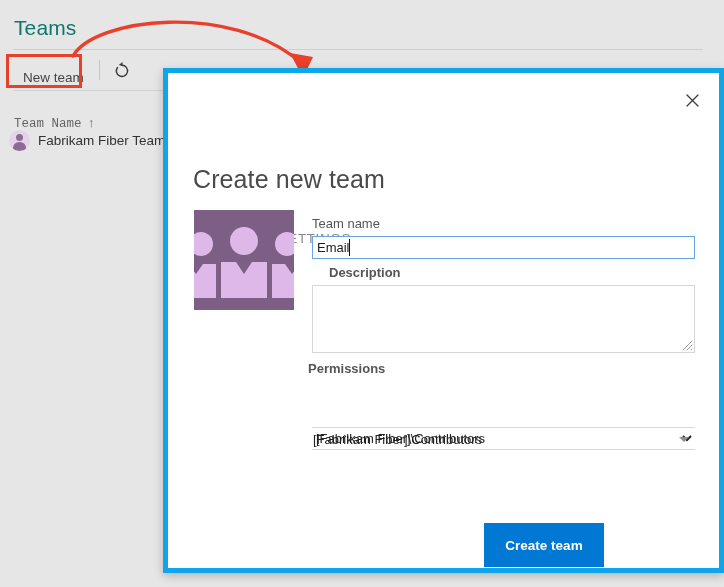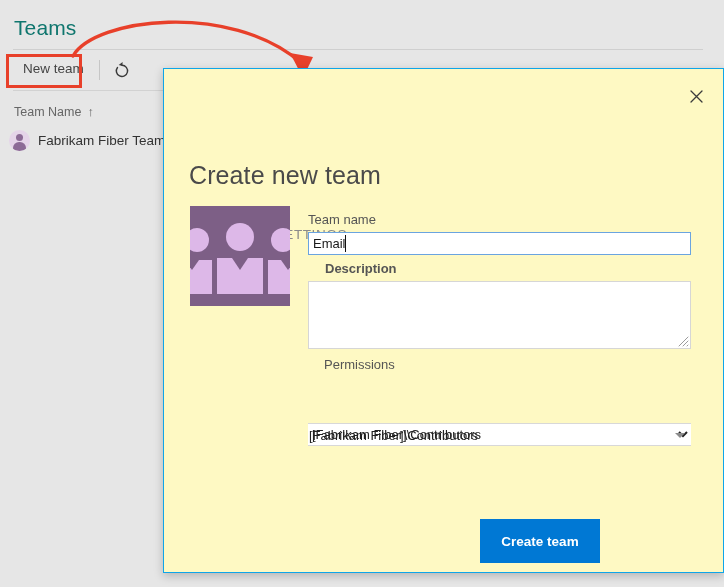--- a/index.html
+++ b/index.html
@@ -47,21 +47,21 @@
 
   .toolbar {
     position: absolute;
     left: 13px; top: 54px;
     height: 34px;
   }
 
   .toolbar-btn {
     position: absolute;
     left: 0; top: 0;
-    padding: 7px 10px 7px 10px;
+    padding: 16px 10px 7px 10px;
     font-size: 13.5px;
     color: #444444;
     white-space: nowrap;
     cursor: pointer;
   }
 
   .toolbar-sep {
     position: absolute;
     left: 86px; top: 6px;
     width: 1px; height: 20px;
@@ -78,25 +78,26 @@
 
   .toolbar-rule {
     position: absolute;
     left: 13px; top: 90px;
     width: 690px; height: 1px;
     background: #d2d2d2;
   }
 
   .col-header {
     position: absolute;
-    left: 14px; top: 104px;
+    left: 14px; top: 116px;
     font-size: 12.5px;
     color: #666666;
     cursor: pointer;
     white-space: nowrap;
+    font-family: Liberation Mono, monospace;
   }
   .col-header .sort-arrow {
     display: inline-block;
     margin-left: 6px;
     font-size: 13px;
     color: #666666;
   }
 
   .team-row {
     position: absolute;
@@ -154,22 +155,22 @@
     width: 724px; height: 587px;
     pointer-events: none;
   }
 
   
   .dialog {
     position: absolute;
     left: 163px; top: 68px;
     width: 561px;
     height: 505px;
-    background: #fef9c3;
-    border: 1px solid #0ea5e9;
+    background: #ffffff;
+    border: 5px solid #0ea5e9;
     box-sizing: border-box;
     box-shadow: 0 3px 9px rgba(0,0,0,0.22);
   }
 
   .dialog-close {
     position: absolute;
     right: 12px; top: 12px;
     width: 30px; height: 30px;
     display: flex;
     align-items: center;
@@ -227,21 +228,21 @@
   .team-image svg { display: block; }
 
   .field-label {
     position: absolute;
     font-size: 13px;
     color: #555555;
   }
 
   .lbl-teamname { left: 144px; top: 143px; }
   .lbl-description { left: 161px; top: 192px; font-weight: bold; }
-  .lbl-permissions { left: 160px; top: 288px; }
+  .lbl-permissions { left: 140px; top: 288px; font-weight: bold; }
 
   .perm-help {
     position: absolute;
     left: 144px; top: 311px;
     width: 377px;
     font-size: 12.5px;
     line-height: 16px;
     color: #5c5c5c;
   }
 

